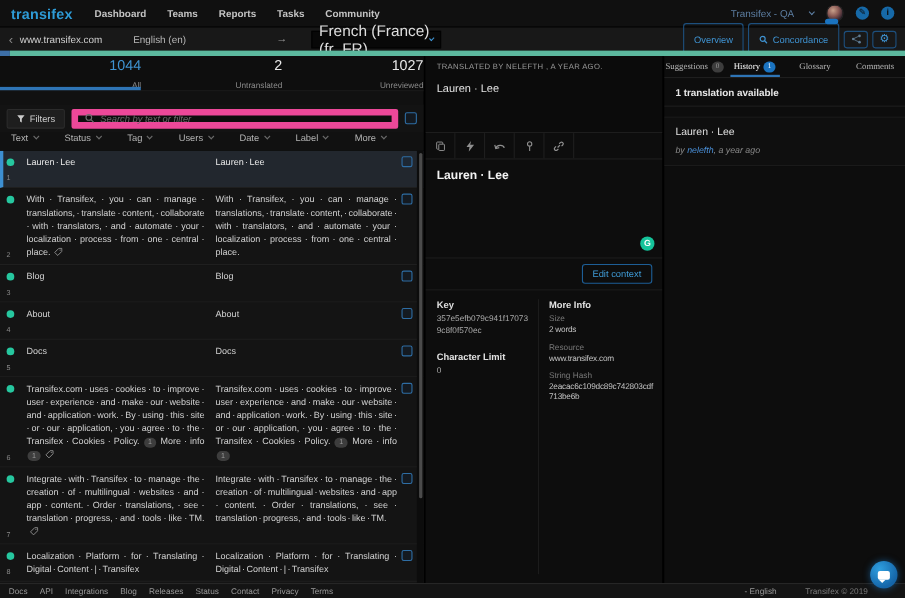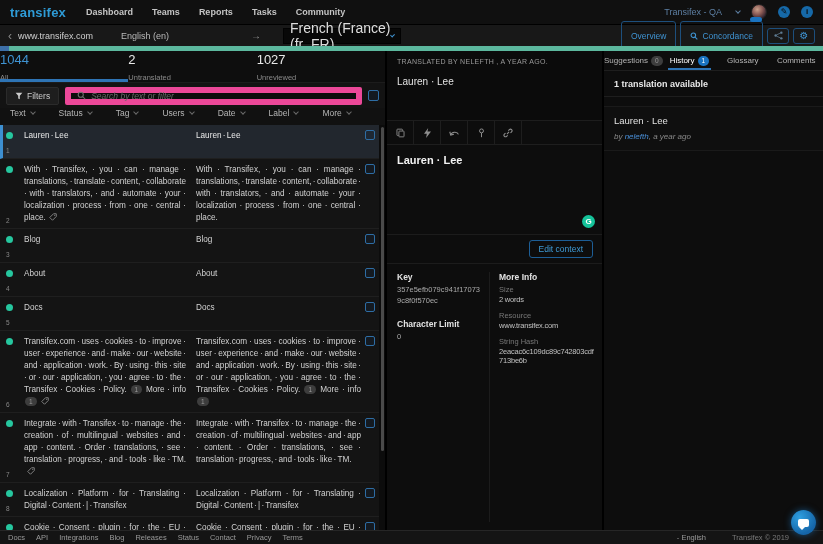--- a/index.html
+++ b/index.html
@@ -38,27 +38,27 @@
   
   .progress { height:5px; display:flex; }
   .progress .p-blue { width:1.1%; background:#3d6fa8; }
   .progress .p-green { flex:1; background:#5cb89e; }
 
   
   .main { display:flex; height:479px; }
 
   .left-panel { width:387px; display:flex; flex-direction:column; background:#111; border-right:2px solid #000; }
   .stats { display:flex; height:32px; background:#0e0e0e; border-bottom:1px solid #1c1c1c; }
-  .stat { flex:1; display:flex; flex-direction:column; align-items:flex-start; justify-content:center; position:relative; cursor:default; }
+  .stat { flex:1; display:flex; flex-direction:column; align-items:flex-end; justify-content:center; position:relative; cursor:default; }
   .stat-count { font-size:13px; color:#e8e8e8; }
   .stat.active .stat-count { color:#3f93d2; }
   .stat-label { font-size:7.5px; color:#8a8a8a; margin-top:6px; }
   .stat.active::after { content:""; position:absolute; left:0; right:0; bottom:0; height:3px; background:#2e74b5; }
 
-  .filter-bar { height:25px; display:flex; align-items:center; gap:6px; padding:0 6px; background:#131313; }
+  .filter-bar { height:25px; display:flex; align-items:center; gap:6px; padding:0 6px; background:#131313;margin-top:12px; }
   .filters-btn { display:flex; align-items:center; gap:4px; background:#1e1e1e; border:1px solid #2b2b2b; color:#cccccc; font-size:8.5px; padding:3px 8px; border-radius:2px; height:18px; }
   .search-box { flex:1; height:18px; border:6px solid #ec4899; background:#0d0d0d; border-radius:2px; display:flex; align-items:center; padding:0 6px; gap:5px; color:#6f6f6f; }
   .search-input { flex:1; background:transparent; border:none; outline:none; font-family:inherit; font-size:8.5px; font-style:italic; color:#9a9a9a; }
   .search-input::placeholder { color:#6a6a6a; font-style:italic; }
   .checkbox { width:11px; height:11px; border:1px solid #2e6da4; border-radius:2px; background:rgba(20,45,70,.25); flex:none; }
 
   .filter-row { height:17px; display:flex; align-items:flex-start; padding:0 10px; gap:24px; background:#111; }
   .filter-dd { display:flex; align-items:center; gap:5px; font-size:8.5px; color:#b5b5b5; cursor:default; }
   .filter-dd .chev { color:#6a6a6a; }
 
@@ -102,21 +102,21 @@
   .info-col { flex:1; border-left:1px solid #1c1c1c; padding-left:9px; padding-right:6px; }
   .dt { font-size:8.5px; font-weight:bold; color:#e2e2e2; margin-bottom:3px; }
   .dv { font-size:7.5px; color:#aaa; line-height:1.45; word-break:break-all; }
   .sub { font-size:7.5px; color:#787878; margin-top:7px; }
   .subv { font-size:7.5px; color:#c2c2c2; margin-top:1px; word-break:break-all; letter-spacing:-.2px; }
   .dt.space-top { margin-top:12px; }
 
   
   .right-panel { flex:1; background:#0d0d0d; display:flex; flex-direction:column; }
   .tabs { display:flex; height:20px; border-bottom:1px solid #1e1e1e; }
-  .tab { flex:1; display:flex; align-items:center; justify-content:center; gap:3px; font-size:8px; color:#b5b5b5; position:relative; cursor:default; }
+  .tab { flex:1; display:flex; align-items:center; justify-content:center; gap:3px; font-size:8px; color:#b5b5b5; position:relative; cursor:default;font-family:Liberation Serif, serif; }
   .tab.active { color:#fff; }
   .tab.active::after { content:""; position:absolute; left:5px; right:5px; bottom:0; height:2px; background:#2e74b5; }
   .tab-badge { font-size:6.5px; border-radius:7px; padding:1px 4px; line-height:8px; }
   .tab-badge.gray { background:#3d3d3d; color:#999; }
   .tab-badge.blue { background:#1a73c0; color:#fff; }
   .translation-available { padding:8px 10px 7px; font-size:9px; font-weight:bold; color:#e8e8e8; border-bottom:1px solid #1e1e1e; }
   .history-card { margin-top:9px; border-top:1px solid #1a1a1a; border-bottom:1px solid #1a1a1a; padding:8px 10px 9px; background:#0f0f0f; }
   .hist-text { font-size:9.5px; color:#e0e0e0; }
   .hist-by { margin-top:6px; font-size:8px; font-style:italic; color:#8a8a8a; }
   .hist-user { color:#4a90d9; }

